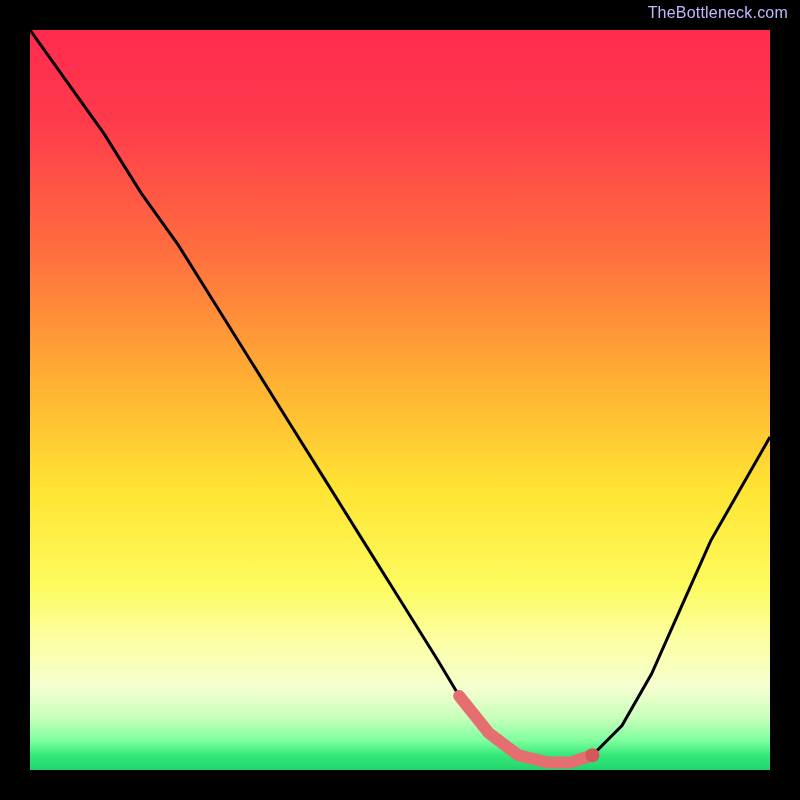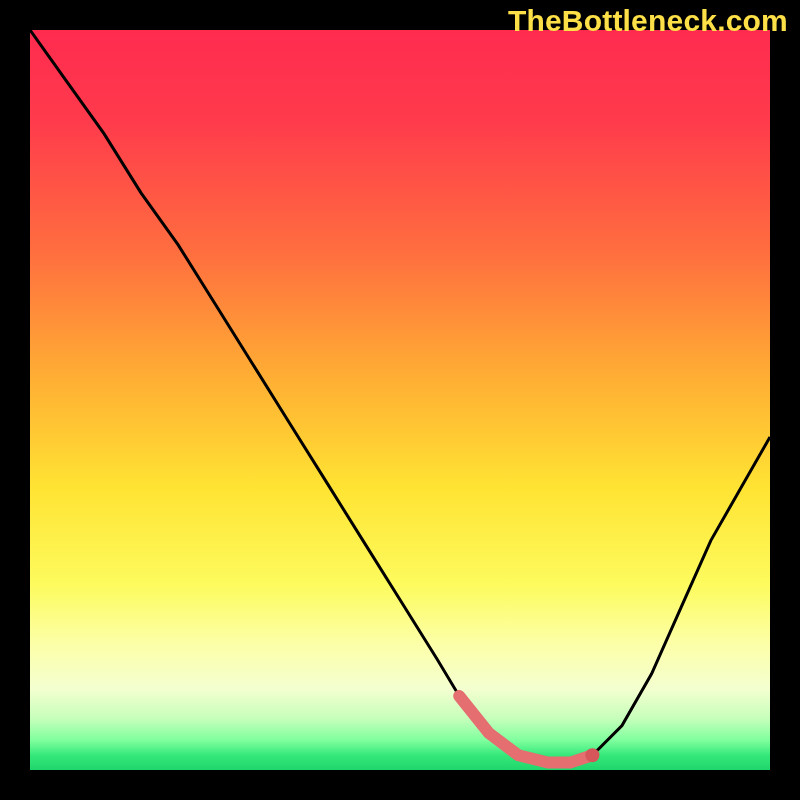--- a/index.html
+++ b/index.html
@@ -14,23 +14,23 @@
   .frame {
     position: relative;
     width: 800px;
     height: 800px;
     background: #000;
   }
   .watermark {
     position: absolute;
     top: 4px;
     right: 12px;
-    color: #fde047;
-    font-size: 30px;
-    font-weight: 700;
+    color: #c4b5fd;
+    font-size: 16px;
+    font-weight: 400;
     letter-spacing: 0.2px;
     z-index: 50;
   }
   .plot-area {
     position: absolute;
     left: 30px;
     top: 30px;
     width: 740px;
     height: 740px;
     overflow: hidden;

